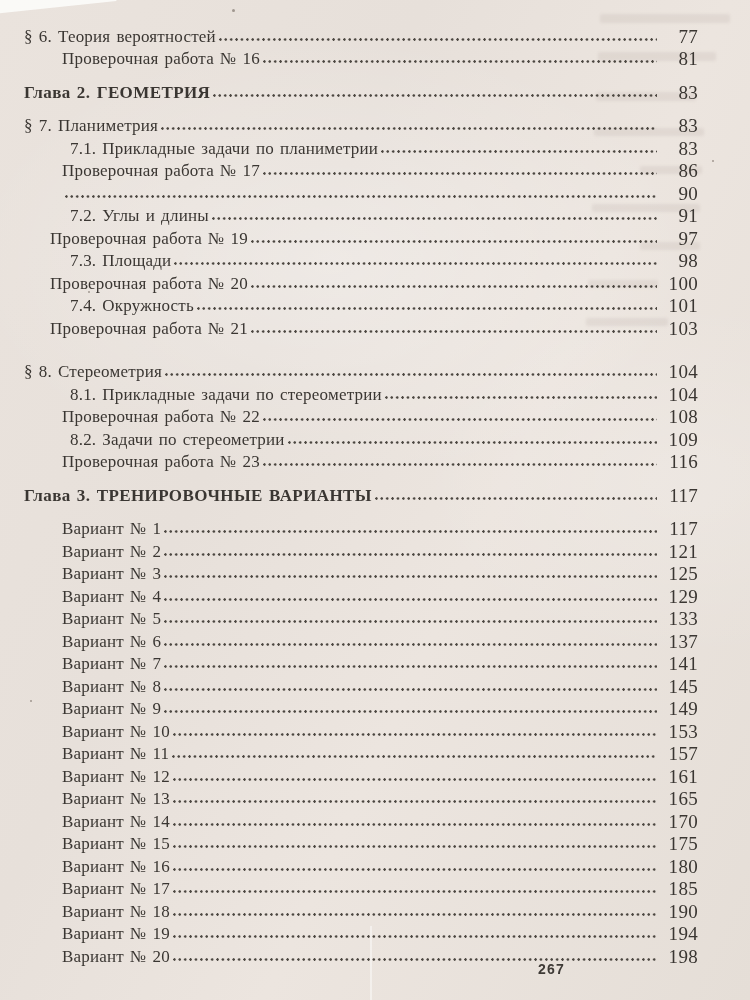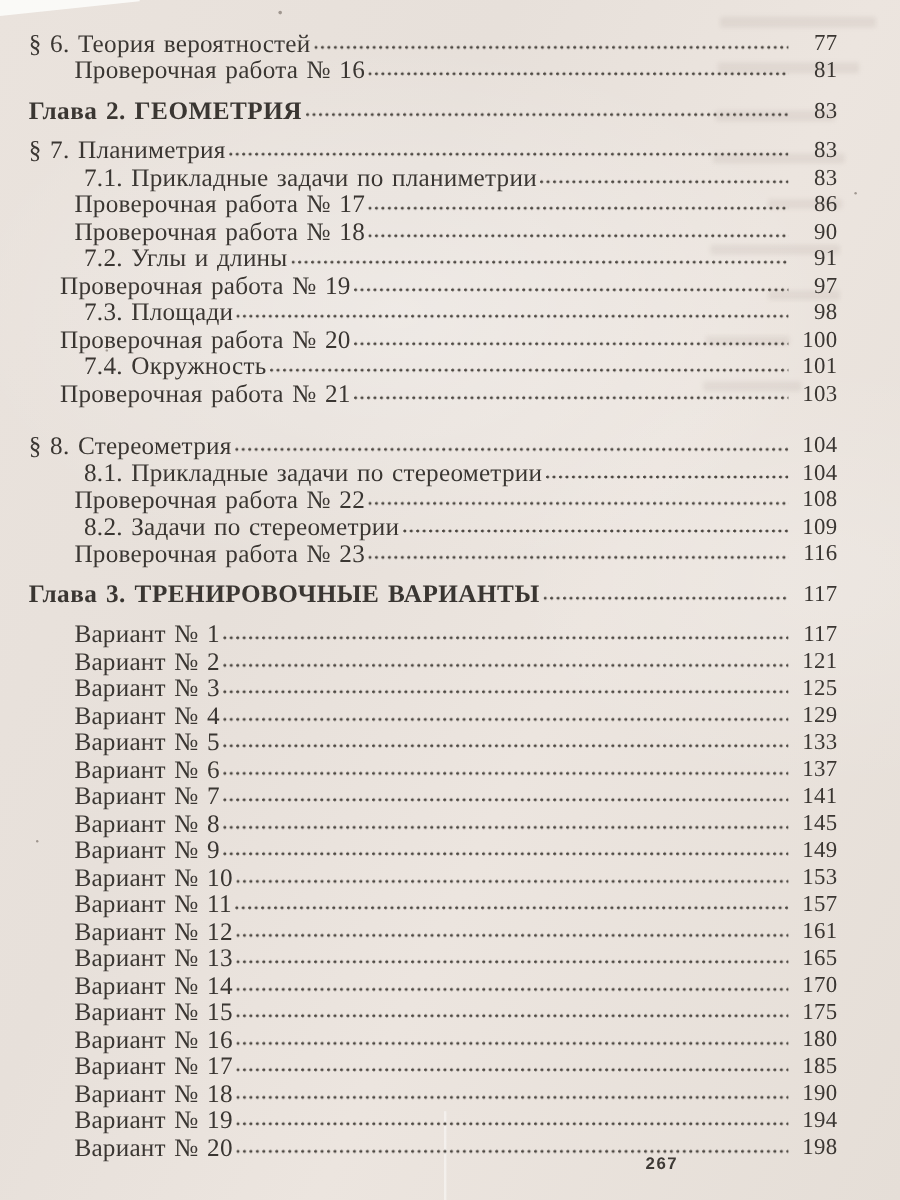--- a/index.html
+++ b/index.html
@@ -17,21 +17,21 @@
       linear-gradient(115deg, #eae3dd 0%, #e7e0da 35%, #ece5df 60%, #e5ded7 100%);
   }
 
   
   .toc {
     position: absolute; left: 0; top: 23px; width: 100%;
     padding: 0 52px 0 24px; box-sizing: border-box;
   }
   .row { display: flex; align-items: flex-end; height: 22.5px; }
   .row .label {
-    white-space: nowrap; font-size: 21px; line-height: 19px;
+    white-space: nowrap; font-size: 17px; line-height: 19px;
     letter-spacing: 0.2px; word-spacing: 1.6px;
   }
   .row.chapter .label { font-weight: 700; letter-spacing: 0.4px; font-family: Liberation Serif, serif; }
   .lvl-1 { padding-left: 38px; }
   .lvl-2 { padding-left: 46px; }
   .lvl-3 { padding-left: 26px; }
   .sp-lg { margin-top: 11px; }
   .sp-sm { margin-top: 21px; }
   .dots {
     flex: 1; height: 5px; margin: 0 5px 4px 3px;
@@ -102,21 +102,20 @@
     <span class="label">7.1. Прикладные задачи по планиметрии</span>
     <span class="dots"></span>
     <span class="pnum">83</span>
   </div>
       <div class="row lvl-1">
     <span class="label">Проверочная работа № 17</span>
     <span class="dots"></span>
     <span class="pnum">86</span>
   </div>
       <div class="row lvl-1">
-    <span class="label">Проверочная работа № 18</span>
     <span class="dots"></span>
     <span class="pnum">90</span>
   </div>
       <div class="row lvl-2">
     <span class="label">7.2. Углы и длины</span>
     <span class="dots"></span>
     <span class="pnum">91</span>
   </div>
       <div class="row lvl-3">
     <span class="label">Проверочная работа № 19</span>

